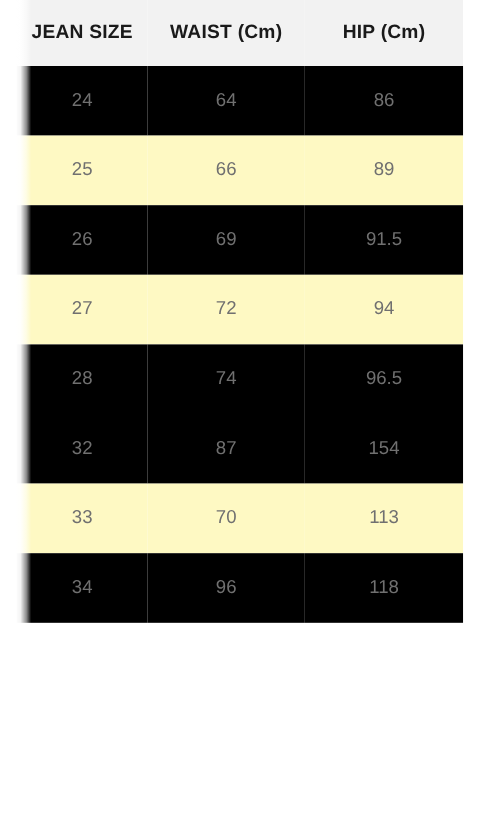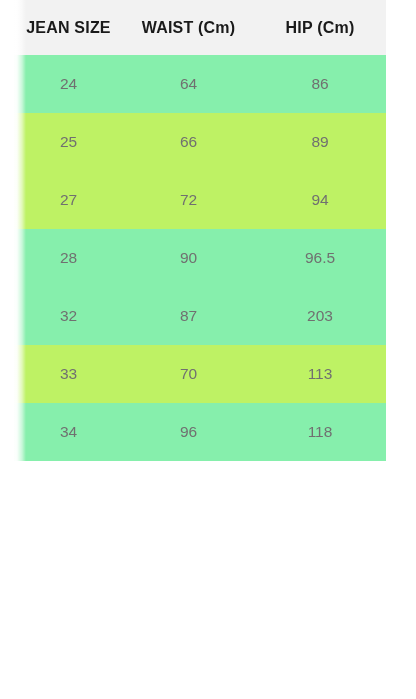--- a/index.html
+++ b/index.html
@@ -51,26 +51,26 @@
   }
 
   #size-table tbody td {
     height: 58px;
     color: #707070;
     font-size: 15.5px;
     font-weight: normal;
     text-align: center;
     vertical-align: middle;
     padding: 0;
-    background: #86efac;
+    background: #000000;
     white-space: nowrap;
   }
 
   #size-table tbody tr.alt td {
-    background: #bef264;
+    background: #fef9c3;
   }
 
   
   #left-edge-fade {
     position: absolute;
     left: 0;
     top: 0;
     width: 26px;
     height: 699px;
     background: linear-gradient(to right,
@@ -115,34 +115,39 @@
       <tr>
         <td>24</td>
         <td>64</td>
         <td>86</td>
       </tr>
       <tr class="alt">
         <td>25</td>
         <td>66</td>
         <td>89</td>
       </tr>
+      <tr>
+        <td>26</td>
+        <td>69</td>
+        <td>91.5</td>
+      </tr>
       <tr class="alt">
         <td>27</td>
         <td>72</td>
         <td>94</td>
       </tr>
       <tr>
         <td>28</td>
-        <td>90</td>
+        <td>74</td>
         <td>96.5</td>
       </tr>
       <tr>
         <td>32</td>
         <td>87</td>
-        <td>203</td>
+        <td>154</td>
       </tr>
       <tr class="alt">
         <td>33</td>
         <td>70</td>
         <td>113</td>
       </tr>
       <tr>
         <td>34</td>
         <td>96</td>
         <td>118</td>

